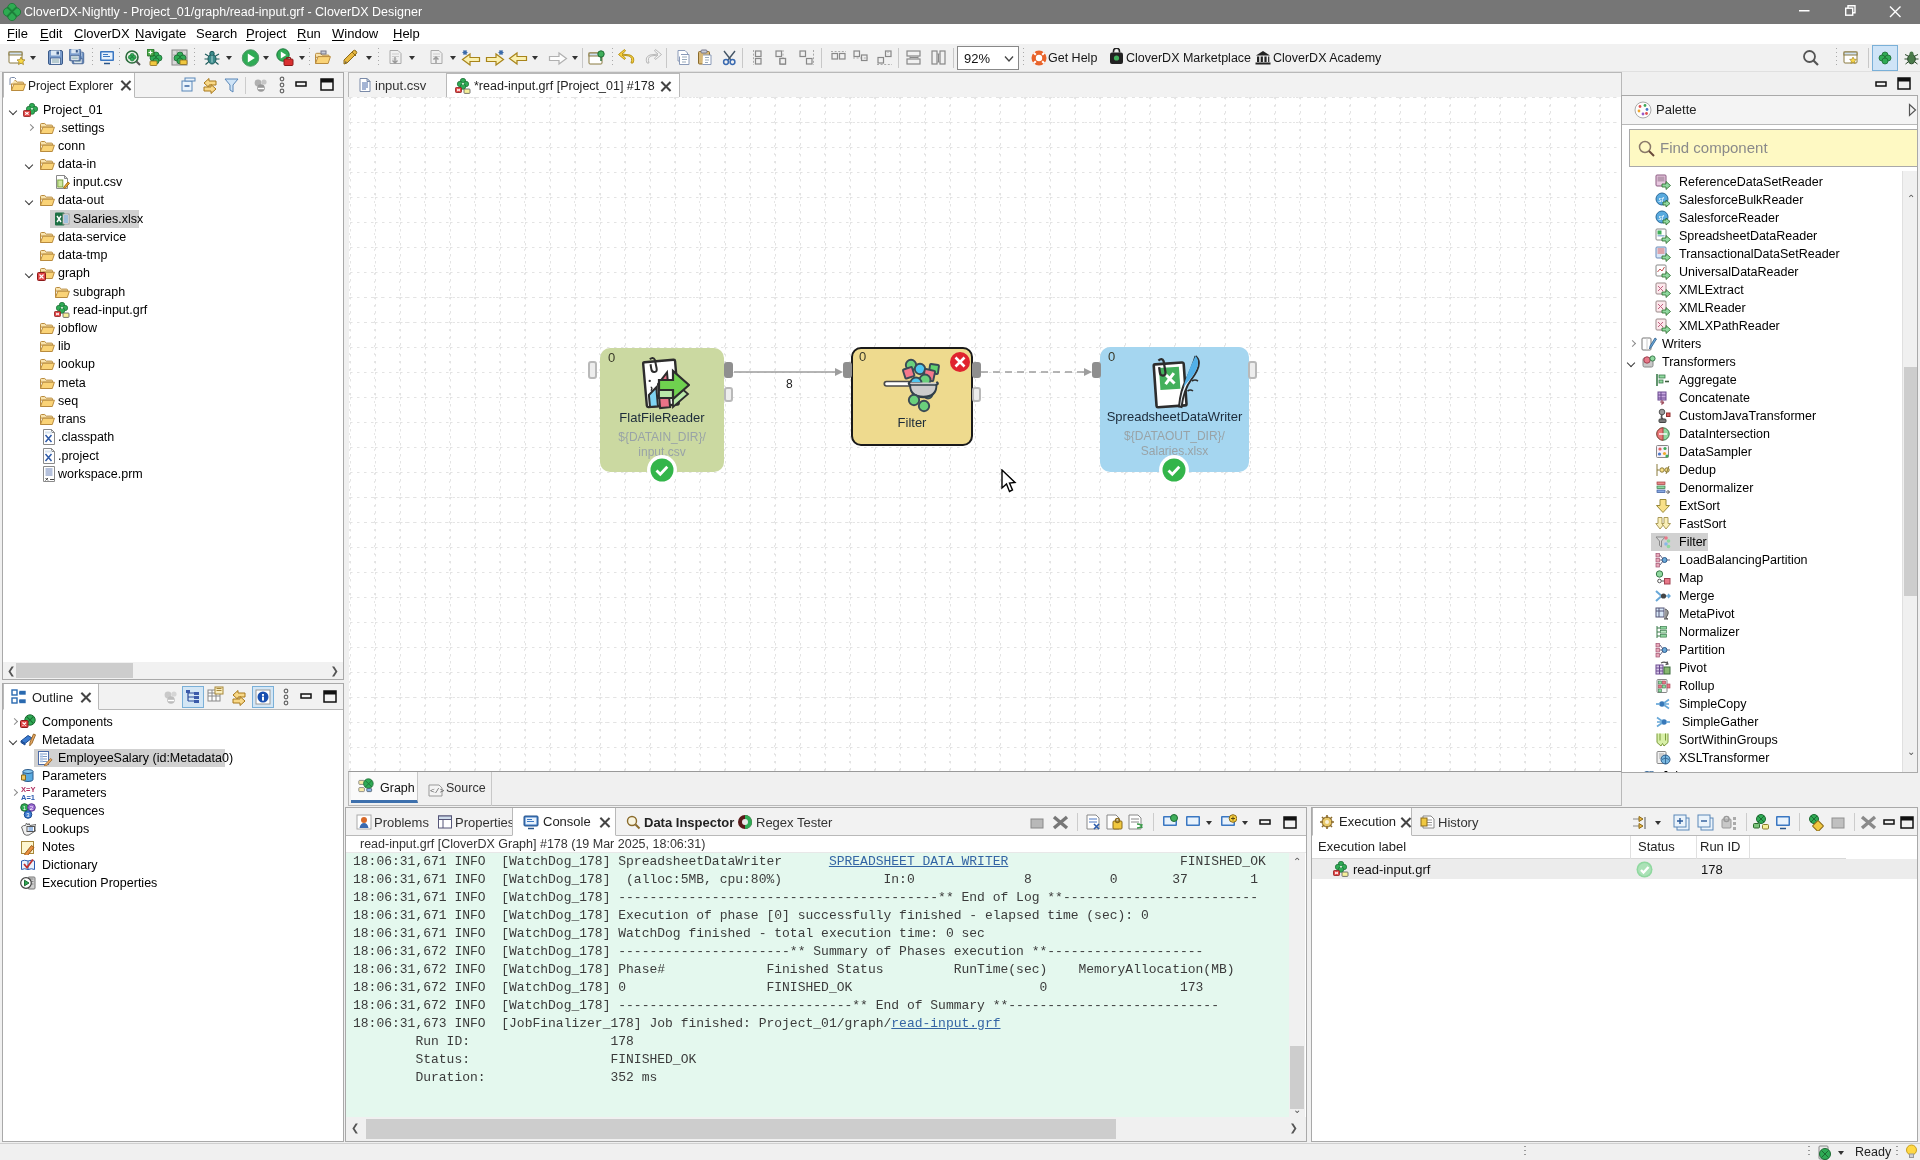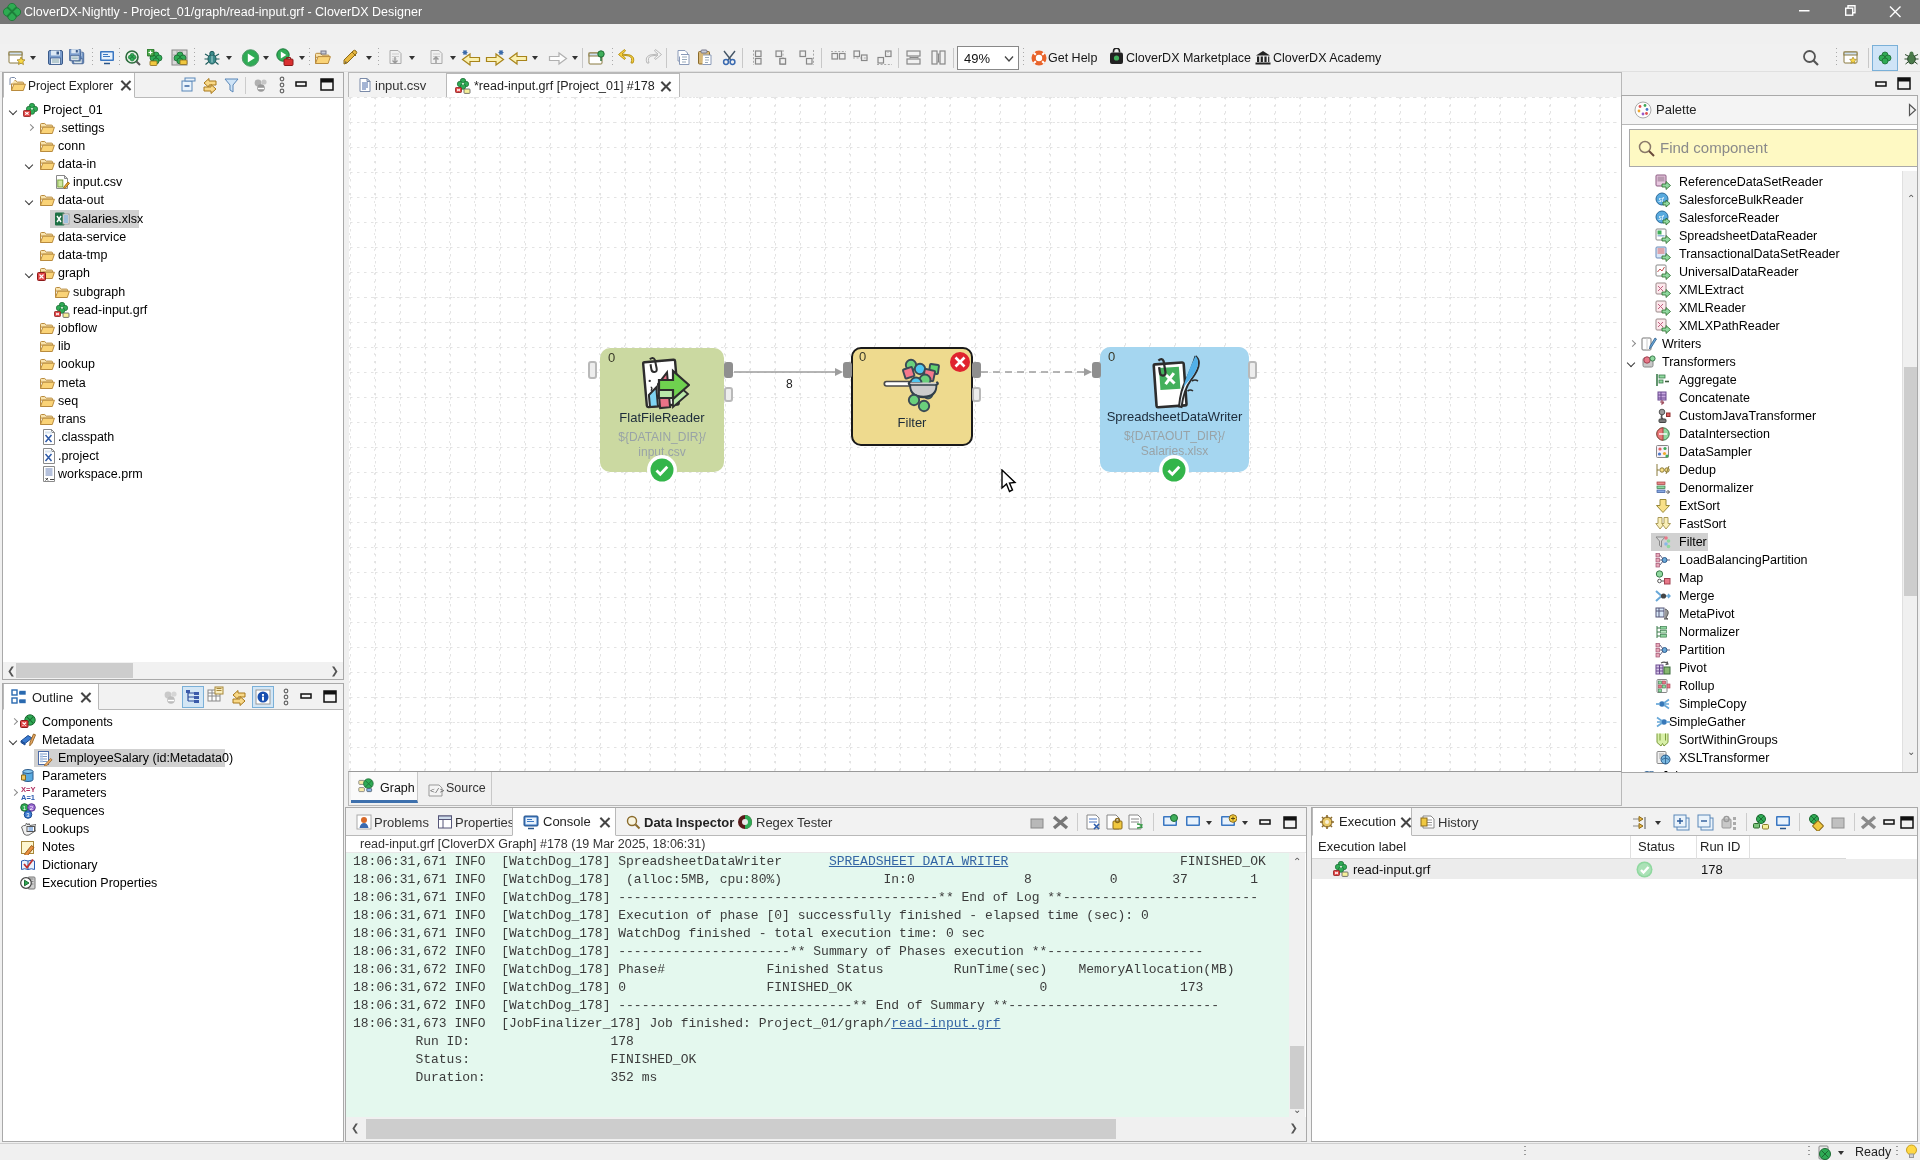--- a/index.html
+++ b/index.html
@@ -201,20 +201,31 @@
       </svg>
     <svg class="abs" style="left:1845px;top:0" width="12" height="24">
         <rect x="0.7" y="8.2" width="7" height="7" fill="none" stroke="#fff" stroke-width="1.4"></rect>
         <path d="M3 8 v-2.2 h7 v7 h-2.2" fill="none" stroke="#fff" stroke-width="1.4"></path>
       </svg>
     <svg class="abs" style="left:1889px;top:0" width="13" height="24">
         <path d="M1 6.5 L11.5 17 M11.5 6.5 L1 17" stroke="#fff" stroke-width="1.4"></path>
       </svg>
   </div>
 
+  <div id="menubar">
+    <div class="menu" style="left:7px"><u>F</u>ile</div>
+    <div class="menu" style="left:40px"><u>E</u>dit</div>
+    <div class="menu" style="left:74px"><u>C</u>loverDX</div>
+    <div class="menu" style="left:135px"><u>N</u>avigate</div>
+    <div class="menu" style="left:196px">Se<u>a</u>rch</div>
+    <div class="menu" style="left:246px"><u>P</u>roject</div>
+    <div class="menu" style="left:297px"><u>R</u>un</div>
+    <div class="menu" style="left:332px"><u>W</u>indow</div>
+    <div class="menu" style="left:393px"><u>H</u>elp</div>
+  </div>
 
   <div id="toolbar">
     <svg class="abs" style="left:8px;top:5px" width="18" height="18" viewBox="0 0 18 18">
         <rect x="1" y="3" width="13" height="11" rx="1" fill="#fff" stroke="#8a7a40"></rect>
         <rect x="1" y="3" width="13" height="3" fill="#cfe0f0" stroke="#8a7a40"></rect>
         <path d="M13 8 l1.2 2.6 2.8 0.3 -2.1 1.9 0.6 2.8 -2.5-1.5 -2.5 1.5 0.6-2.8 -2.1-1.9 2.8-0.3 z" fill="#f8d848" stroke="#9a7a1a" stroke-width="0.7"></path>
       </svg>
     <div class="dd" style="left:30px"></div>
     <svg class="abs" style="left:47px;top:5px" width="17" height="18" viewBox="0 0 17 18">
         <rect x="1.5" y="1.5" width="14" height="14" rx="1.5" fill="#7a9ccc" stroke="#3a5a8a"></rect>
@@ -414,21 +425,21 @@
         <rect x="2" y="10" width="13" height="5" fill="none" stroke="#888" stroke-width="1.2"></rect>
         <path d="M5 8.5 h8 m-8-1 l0 2 m8-2 l0 2" stroke="#888"></path>
       </svg>
     <svg class="abs" style="left:930px;top:5px" width="18" height="18" viewBox="0 0 18 18">
         <rect x="2" y="2" width="5" height="13" fill="none" stroke="#888" stroke-width="1.2"></rect>
         <rect x="10" y="2" width="5" height="13" fill="none" stroke="#888" stroke-width="1.2"></rect>
         <path d="M8.5 5 v8 m-1-8 l2 0 m-2 8 l2 0" stroke="#888"></path>
       </svg>
     <div class="tsep" style="left:953px"></div>
     <div class="abs" style="left:957px;top:2px;width:62px;height:24px;background:#fff;border:1px solid #888">
-        <div class="abs" style="left:6px;top:4px;font-size:13px;color:#111">49%</div>
+        <div class="abs" style="left:6px;top:4px;font-size:13px;color:#111">92%</div>
         <svg class="abs" style="right:4px;top:8px" width="10" height="8">
           <path d="M1 1.5 l4 4.5 4-4.5" fill="none" stroke="#444" stroke-width="1.3"></path>
         </svg>
       </div>
     <div class="tsepd" style="left:1023px"></div>
     <svg class="abs" style="left:1030px;top:5px" width="18" height="18" viewBox="0 0 18 18">
         <circle cx="9" cy="9" r="7.5" fill="#e8632a"></circle>
         <circle cx="9" cy="9" r="3.2" fill="#fff"></circle>
         <g fill="#fff">
           <path d="M8 1.5 h2 v3 h-2z M8 13.5 h2 v3 h-2z M1.5 8 v2 h3 v-2z M13.5 8 v2 h3 v-2z" transform="rotate(45 9 9)"></path>
@@ -1235,21 +1246,21 @@
             <path d="M1 8 h4" stroke="#68a8d8" stroke-width="1.7"></path>
           </svg>
           <span class="lbl" style="left:54px">SimpleCopy</span>
         </div>
       <div class="trow" style="top:542px">
           <svg class="tic" viewBox="0 0 16 16" style="left:30px">
             <circle cx="9" cy="8" r="2.8" fill="#3878b8"></circle>
             <path d="M7 7 L2 3.5 m5 4.5 H2 M7 9 l-5 3.5" stroke="#68a8d8" stroke-width="1.7"></path>
             <path d="M11 8 h4" stroke="#68a8d8" stroke-width="1.7"></path>
           </svg>
-          <span class="lbl" style="left:44px">SimpleGather</span>
+          <span class="lbl" style="left:57px">SimpleGather</span>
         </div>
       <div class="trow" style="top:560px">
           <svg class="tic" viewBox="0 0 16 16" style="left:30px">
             <path d="M2 1.5 v9 l4 3.5 1.5-2.5 1.5 2.5 4-3.5 v-9" fill="#d8f0a8" stroke="#7a9a3a"></path>
             <path d="M5 1.5 v7 M10.5 1.5 v7" stroke="#7a9a3a"></path>
           </svg>
           <span class="lbl" style="left:54px">SortWithinGroups</span>
         </div>
       <div class="trow" style="top:578px">
           <svg class="tic" viewBox="0 0 16 16" style="left:30px">

